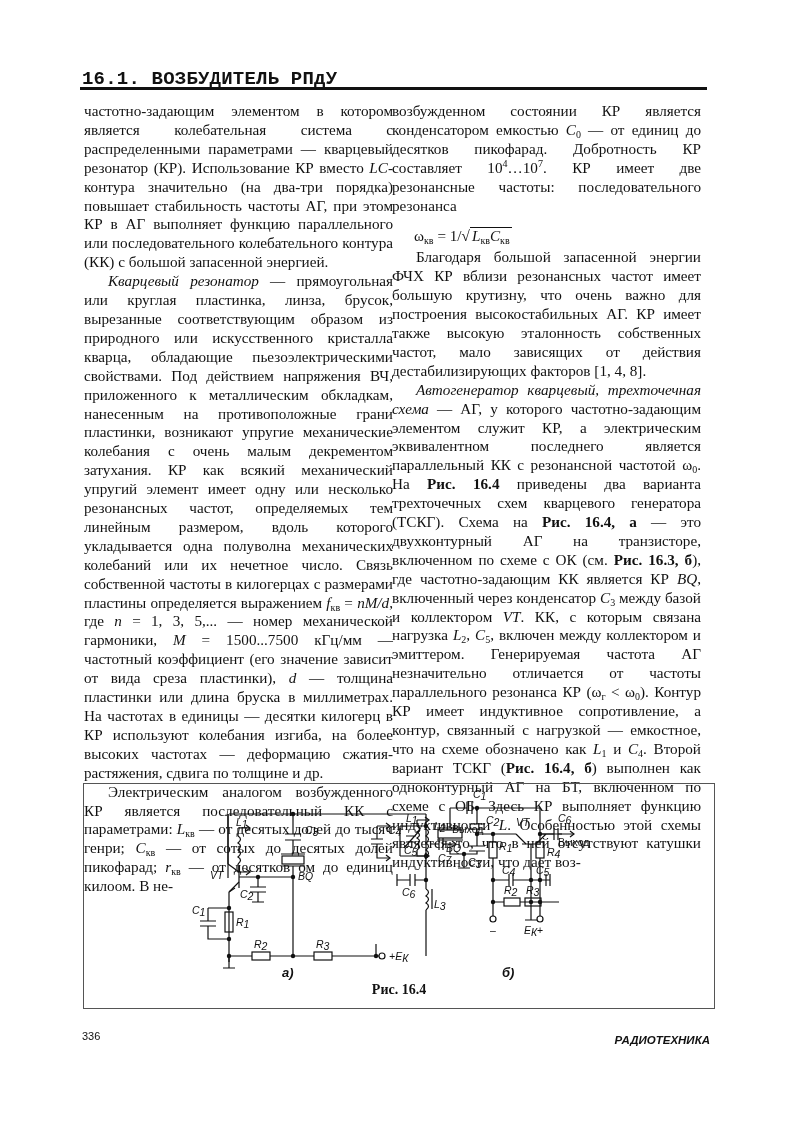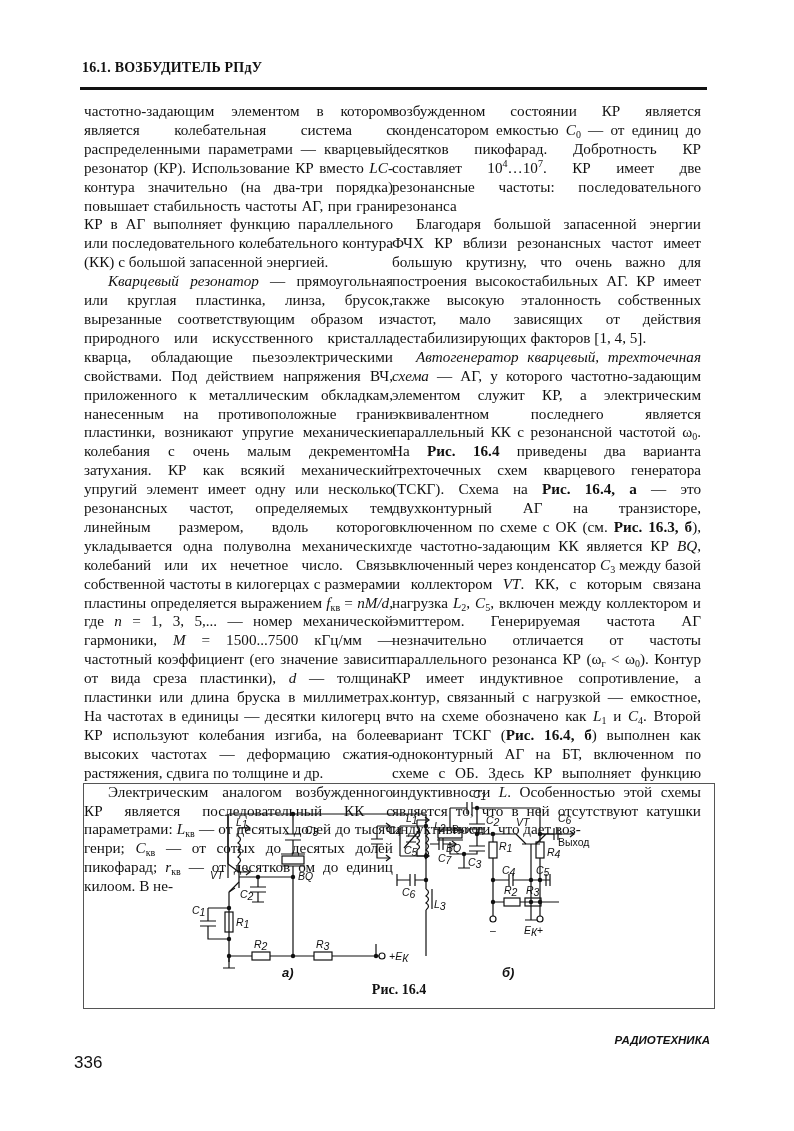--- a/index.html
+++ b/index.html
@@ -1,56 +1,57 @@
 <!DOCTYPE html>
 <html><head>
 <meta charset="utf-8">
 <style>
   html,body{margin:0;padding:0;background:#fff;}
   body{width:794px;height:1131px;position:relative;overflow:hidden;color:#111;}
-  .hdr{position:absolute;left:82px;top:60px;font-family:Liberation Serif, serif;font-size:14px;font-weight:bold;letter-spacing:0.2px;}
+  .hdr{position:absolute;left:82px;top:68px;font-family:Liberation Mono, monospace;font-size:19px;font-weight:bold;letter-spacing:0.2px;}
   .hdr-rule{position:absolute;left:80px;top:87px;width:627px;height:3px;background:#111;}
   .col{position:absolute;top:102px;width:309px;font-family:"Liberation Serif",serif;font-size:15.2px;line-height:18.9px;text-align:justify;hyphens:manual;}
   .col p{margin:0;}
   .col .ind{text-indent:24px;}
   .left{left:84px;}
   .right{left:392px;}
   .formula{font-family:"Liberation Serif",serif;font-size:15.2px;margin:12px 0 2px 22px;white-space:nowrap;}
   .formula.f2{margin:6px 0 6px 22px;}
   .plain{margin:0 0 0 2px;}
   i{font-style:italic;}
   sub{font-size:10px;vertical-align:-3px;line-height:0;}
   sup{font-size:10px;vertical-align:6px;line-height:0;}
   .sqrt{display:inline-block;border-top:1px solid #111;padding:0 2px;line-height:16px;}
   .fig{position:absolute;left:83px;top:783px;width:630px;height:224px;border:1px solid #555;}
   .fig svg{position:absolute;left:0;top:0;}
   .figcap{position:absolute;left:0;width:630px;top:198px;text-align:center;font-family:"Liberation Serif",serif;font-weight:bold;font-size:14px;}
   .sublabel{position:absolute;font-family:"Liberation Sans",sans-serif;font-weight:bold;font-style:italic;font-size:13px;}
-  .footer-page{position:absolute;left:74px;top:1030px;font-family:"Liberation Sans",sans-serif;font-size:17px;margin-top:23px;}
+  .footer-page{position:absolute;left:82px;top:1030px;font-family:"Liberation Sans",sans-serif;font-size:11px;}
   .footer-title{position:absolute;right:84px;top:1034px;font-family:"Liberation Sans",sans-serif;font-size:11.5px;font-weight:bold;font-style:italic;}
   svg text{font-family:"Liberation Sans",sans-serif;font-size:10.5px;font-style:italic;fill:#111;}
   svg text.up{font-style:normal;}
 </style>
 </head>
 <body>
 
 <div class="hdr">16.1. ВОЗБУДИТЕЛЬ РПдУ</div>
 <div class="hdr-rule"></div>
 
 <div class="col left">
-  <p><span>частотно-задающим элементом в котором является колебательная система с распределенными параметрами — кварцевый резонатор (КР). Использование КР вместо </span><i>LC</i><span>-контура значительно (на два-три порядка) повышает стабильность частоты АГ, при грани КР в АГ выполняет функцию параллельного или последовательного колебательного контура (КК) с большой запасенной энергией.</span></p>
+  <p><span>частотно-задающим элементом в котором является колебательная система с распределенными параметрами — кварцевый резонатор (КР). Использование КР вместо </span><i>LC</i><span>-контура значительно (на два-три порядка) повышает стабильность частоты АГ, при этом КР в АГ выполняет функцию параллельного или последовательного колебательного контура (КК) с большой запасенной энергией.</span></p>
   <p class="ind"><i>Кварцевый резонатор</i><span> — прямоугольная или круглая пластинка, линза, брусок, вырезанные соответствующим образом из природного или искусственного кристалла кварца, обладающие пьезоэлектрическими свойствами. Под действием напряжения ВЧ, приложенного к металлическим обкладкам, нанесенным на противоположные грани пластинки, возникают упругие механические колебания с очень малым декрементом затухания. КР как всякий механический упругий элемент имеет одну или несколько резонансных частот, определяемых тем линейным размером, вдоль которого укладывается одна полуволна механических колебаний или их нечетное число. Связь собственной частоты в килогерцах с размерами пластины определяется выражением </span><i>f</i><sub>кв</sub><span> = </span><i>nM/d</i><span>, где </span><i>n</i><span> = 1, 3, 5,... — номер механической гармоники, </span><i>M</i><span> = 1500...7500 кГц/мм — частотный коэффициент (его значение зависит от вида среза пластинки), </span><i>d</i><span> — толщина пластинки или длина бруска в миллиметрах. На частотах в единицы — десятки килогерц в КР используют колебания изгиба, на более высоких частотах — деформацию сжатия-растяжения, сдвига по толщине и др.</span></p>
   <p class="ind"><span>Электрическим аналогом возбужденного КР является последовательный КК с параметрами: </span><i>L</i><sub>кв</sub><span> — от десятых долей до тысяч генри; </span><i>C</i><sub>кв</sub><span> — от сотых до десятых долей пикофарад; </span><i>r</i><sub>кв</sub><span> — от десятков ом до единиц килоом. В не-</span></p>
 </div>
 
 <div class="col right">
   <p><span>возбужденном состоянии КР является конденсатором емкостью </span><i>C</i><sub>0</sub><span> — от единиц до десятков пикофарад. Добротность КР составляет 10</span><sup>4</sup><span>…10</span><sup>7</sup><span>. КР имеет две резонансные частоты: последовательного резонанса</span></p>
 
-
-  <p class="ind">Благодаря большой запасенной энергии ФЧХ КР вблизи резонансных частот имеет большую крутизну, что очень важно для построения высокостабильных АГ. КР имеет также высокую эталонность собственных частот, мало зависящих от действия дестабилизирующих факторов [1, 4, 5].</p>
+  <div class="formula"><span>ω</span><sub>кв</sub><span> = 1/</span>√<span class="sqrt"><i>L</i><sub>кв</sub><i>C</i><sub>кв</sub></span></div>
+
+  <p class="ind">Благодаря большой запасенной энергии ФЧХ КР вблизи резонансных частот имеет большую крутизну, что очень важно для построения высокостабильных АГ. КР имеет также высокую эталонность собственных частот, мало зависящих от действия дестабилизирующих факторов [1, 4, 8].</p>
   <p class="ind"><i>Автогенератор кварцевый, трехточечная схема</i><span> — АГ, у которого частотно-задающим элементом служит КР, а электрическим эквивалентном последнего является параллельный КК с резонансной частотой ω</span><sub>0</sub><span>. На </span><b>Рис. 16.4</b><span> приведены два варианта трехточечных схем кварцевого генератора (ТСКГ). Схема на </span><b>Рис. 16.4, а</b><span> — это двухконтурный АГ на транзисторе, включенном по схеме с ОК (см. </span><b>Рис. 16.3, б</b><span>), где частотно-задающим КК является КР </span><i>BQ</i><span>, включенный через конденсатор </span><i>C</i><sub>3</sub><span> между базой и коллектором </span><i>VT</i><span>. КК, с которым связана нагрузка </span><i>L</i><sub>2</sub><span>, </span><i>C</i><sub>5</sub><span>, включен между коллектором и эмиттером. Генерируемая частота АГ незначительно отличается от частоты параллельного резонанса КР (ω</span><sub>г</sub><span> &lt; ω</span><sub>0</sub><span>). Контур КР имеет индуктивное сопротивление, а контур, связанный с нагрузкой — емкостное, что на схеме обозначено как </span><i>L</i><sub>1</sub><span> и </span><i>C</i><sub>4</sub><span>. Второй вариант ТСКГ (</span><b>Рис. 16.4, б</b><span>) выполнен как одноконтурный АГ на БТ, включенном по схеме с ОБ. Здесь КР выполняет функцию индуктивности </span><i>L</i><span>. Особенностью этой схемы является то, что в ней отсутствуют катушки индуктивности, что дает воз-</span></p>
 </div>
 
 <div class="fig">
   <svg width="630" height="224" viewBox="0 0 630 224" stroke="#111" fill="none" stroke-width="1.2">
 
     <g>
 
       <path d="M145 30 H342 M144 30 V94"></path>
       <path d="M342 30 V42 M316 42 H342 V72 M316 42 V72 M316 72 H342"></path>

